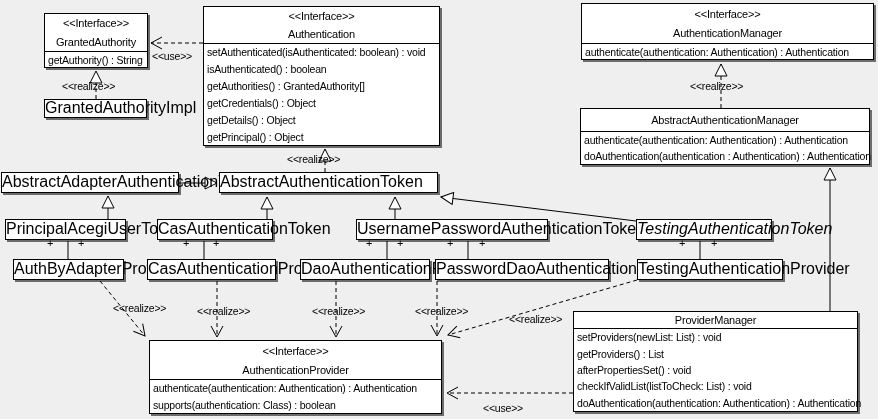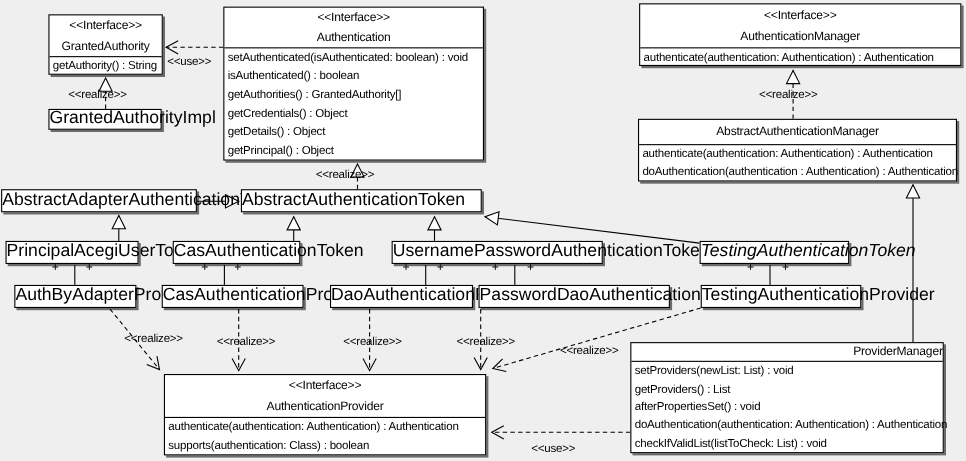--- a/index.html
+++ b/index.html
@@ -167,29 +167,29 @@
       <div class="t-line">&lt;&lt;Interface&gt;&gt;</div>
       <div class="t-line">AuthenticationProvider</div>
     </div>
     <div class="uml-methods">
       <div class="uml-method">authenticate(authentication: Authentication) : Authentication</div>
       <div class="uml-method">supports(authentication: Class) : boolean</div>
     </div>
   </div>
 
   <div class="uml-box" style="left:573px;top:311px;width:285px;height:101px;">
-    <div class="uml-title" style="height:16px;align-items:flex-end;">
+    <div class="uml-title" style="height:16px;">
       <div class="t-line">ProviderManager</div>
     </div>
     <div class="uml-methods">
       <div class="uml-method">setProviders(newList: List) : void</div>
       <div class="uml-method">getProviders() : List</div>
       <div class="uml-method">afterPropertiesSet() : void</div>
+      <div class="uml-method">checkIfValidList(listToCheck: List) : void</div>
       <div class="uml-method">doAuthentication(authentication: Authentication) : Authentication</div>
-      <div class="uml-method">checkIfValidList(listToCheck: List) : void</div>
     </div>
   </div>
 
   <span class="edge-label" style="left:152px;top:50px;">&lt;&lt;use&gt;&gt;</span>
   <span class="edge-label" style="left:62px;top:80px;">&lt;&lt;realize&gt;&gt;</span>
   <span class="edge-label" style="left:287px;top:153px;">&lt;&lt;realize&gt;&gt;</span>
   <span class="edge-label" style="left:690px;top:80px;">&lt;&lt;realize&gt;&gt;</span>
   <span class="edge-label" style="left:113px;top:302px;">&lt;&lt;realize&gt;&gt;</span>
   <span class="edge-label" style="left:197px;top:305px;">&lt;&lt;realize&gt;&gt;</span>
   <span class="edge-label" style="left:312px;top:305px;">&lt;&lt;realize&gt;&gt;</span>

